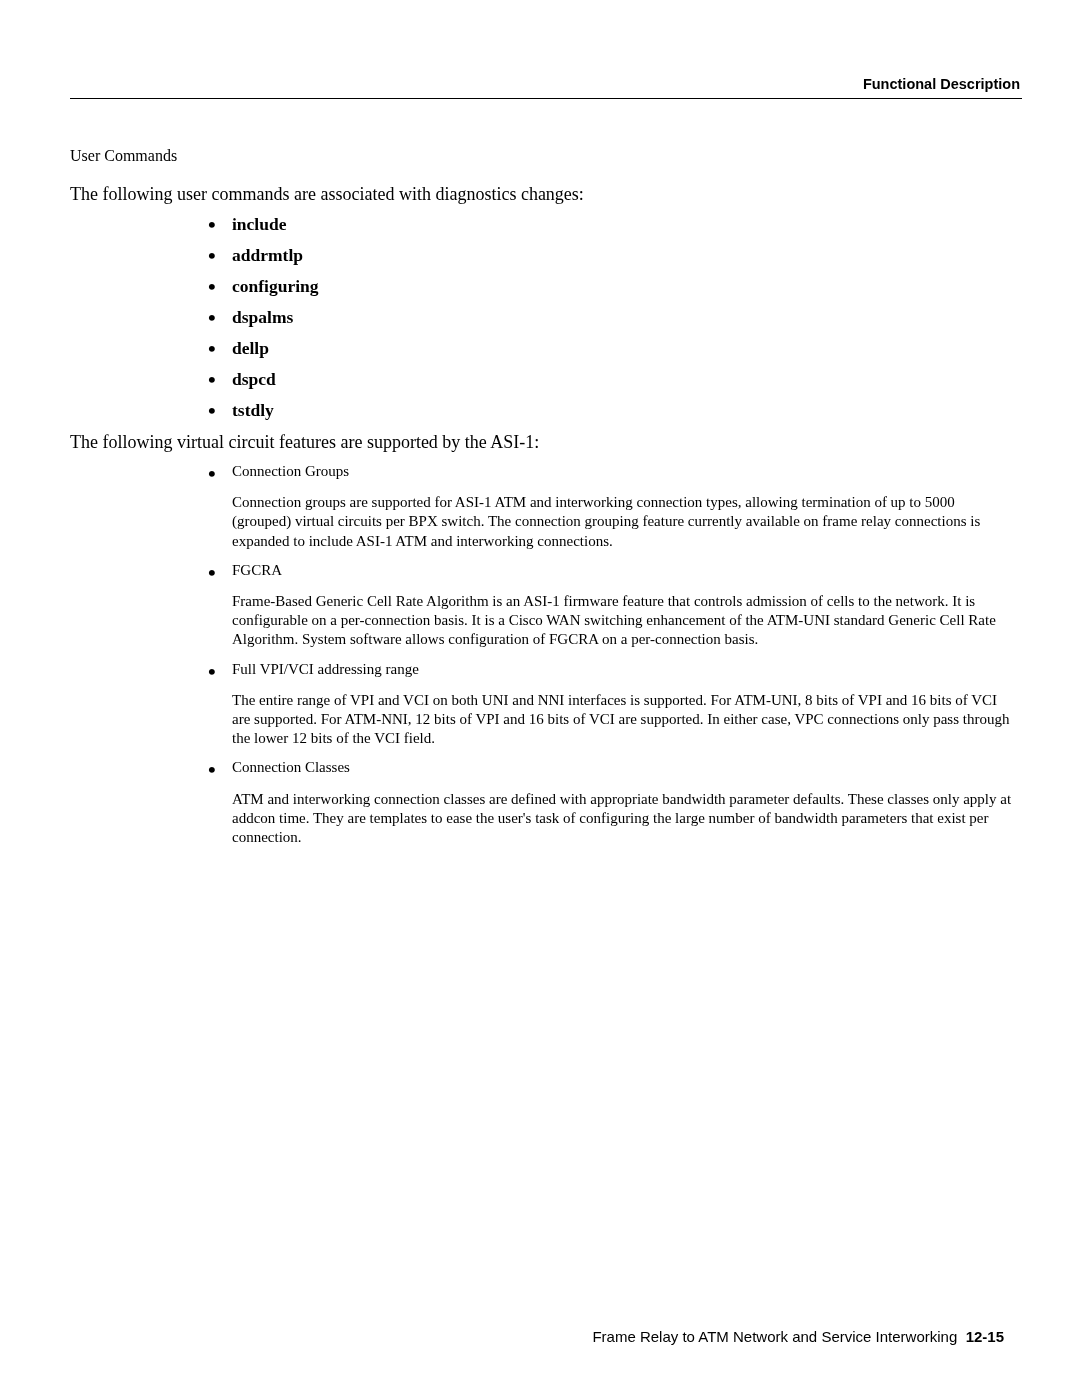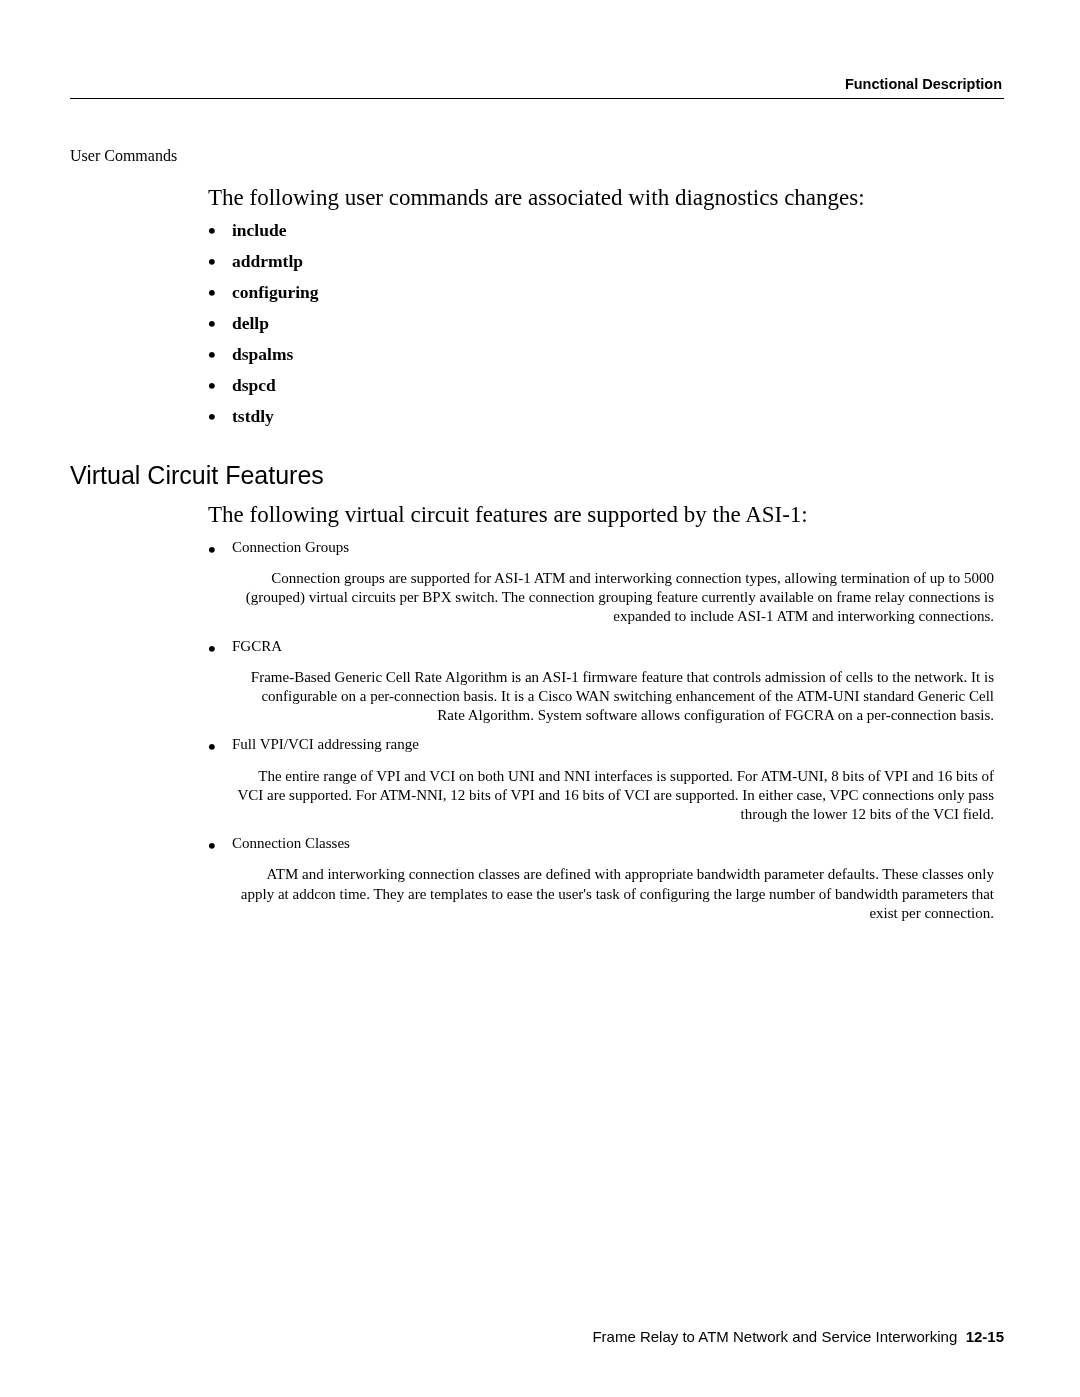--- a/index.html
+++ b/index.html
@@ -5,21 +5,21 @@
   * { margin: 0; padding: 0; box-sizing: border-box; }
   body {
     background: #fff;
     font-family: "Times New Roman", Times, serif;
     width: 1080px;
     height: 1397px;
     position: relative;
     color: #000;
   }
   .page {
-    padding: 76px 76px 60px 70px;
+    padding: 76px 58px 60px 70px;
   }
   .header-right {
     text-align: right;
     font-family: Helvetica, Arial, sans-serif;
     font-weight: bold;
     font-size: 14.5px;
     margin-bottom: 6px;
     padding-right: 2px;
   }
   .hr-line {
@@ -34,23 +34,22 @@
     margin-bottom: 18px;
   }
   .major-heading {
     font-family: Helvetica, Arial, sans-serif;
     font-weight: normal;
     font-size: 25px;
     margin-top: 34px;
     margin-bottom: 10px;
   }
   .body-text {
-    margin-left: 138px;
     margin-right: 10px;
-    font-size: 23px;
+    font-size: 18px;
     line-height: 1.28;
     margin-bottom: 8px;
   }
   ul.cmd-list {
     list-style: none;
     margin-left: 138px;
     margin-top: 6px;
   }
   ul.cmd-list li {
     font-size: 17.5px;
@@ -83,21 +82,20 @@
     content: "•";
     position: absolute;
     left: 0;
     top: -2px;
     font-size: 22px;
     font-weight: bold;
   }
   .feature-desc {
     margin-top: 12px;
     margin-bottom: 4px;
-    text-align: right;
   }
   .footer {
     position: absolute;
     bottom: 52px;
     right: 76px;
     font-family: Helvetica, Arial, sans-serif;
     font-size: 15px;
   }
   .footer .pnum { font-weight: bold; }
 </style>
@@ -107,27 +105,26 @@
 <div class="page">
   <div class="header-right">Functional Description</div>
   <hr class="hr-line">
 
   <h2 class="section-heading">User Commands</h2>
   <p class="body-text">The following user commands are associated with diagnostics changes:</p>
   <ul class="cmd-list">
     <li>include</li>
     <li>addrmtlp</li>
     <li>configuring</li>
+    <li>dspalms</li>
     <li>dellp</li>
-    <li>dspalms</li>
     <li>dspcd</li>
     <li>tstdly</li>
   </ul>
 
-  <h2 class="major-heading">Virtual Circuit Features</h2>
   <p class="body-text">The following virtual circuit features are supported by the ASI-1:</p>
   <ul class="feature-list">
     <li>
       <span>Connection Groups</span>
       <div class="feature-desc">Connection groups are supported for ASI-1 ATM and interworking connection types, allowing termination of up to 5000 (grouped) virtual circuits per BPX switch. The connection grouping feature currently available on frame relay connections is expanded to include ASI-1 ATM and interworking connections.</div>
     </li>
     <li>
       <span>FGCRA</span>
       <div class="feature-desc">Frame-Based Generic Cell Rate Algorithm is an ASI-1 firmware feature that controls admission of cells to the network. It is configurable on a per-connection basis. It is a Cisco WAN switching enhancement of the ATM-UNI standard Generic Cell Rate Algorithm. System software allows configuration of FGCRA on a per-connection basis.</div>
     </li>

